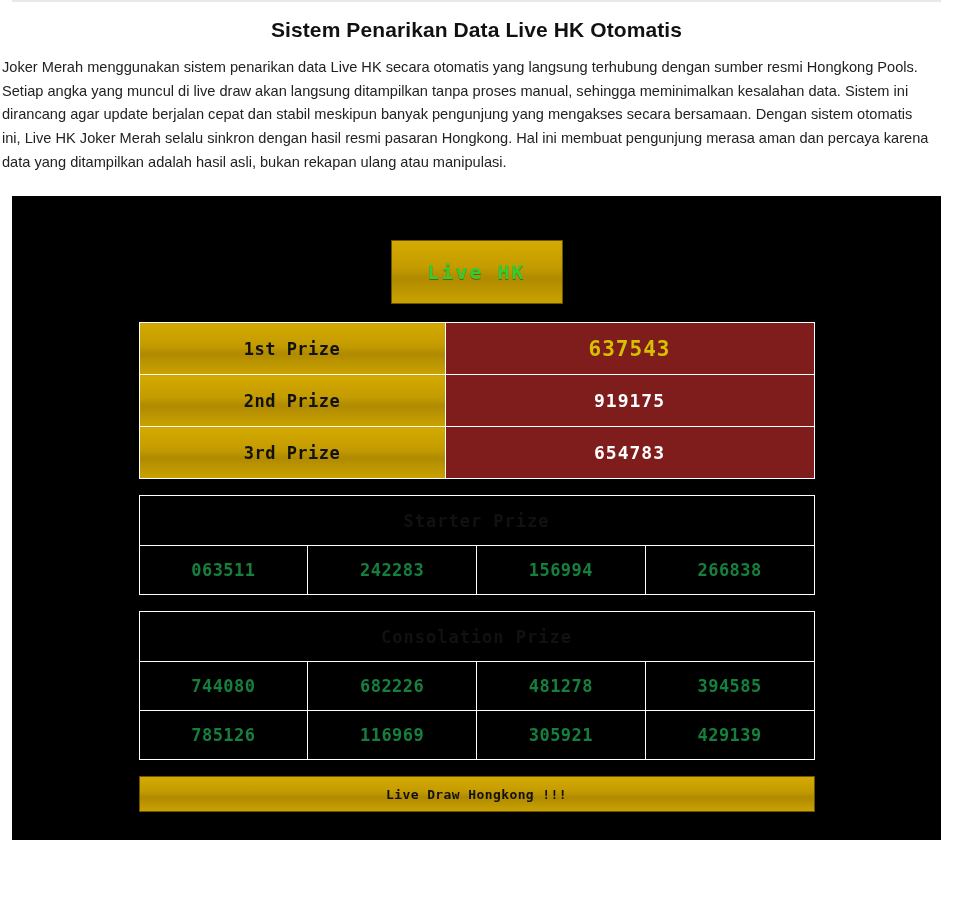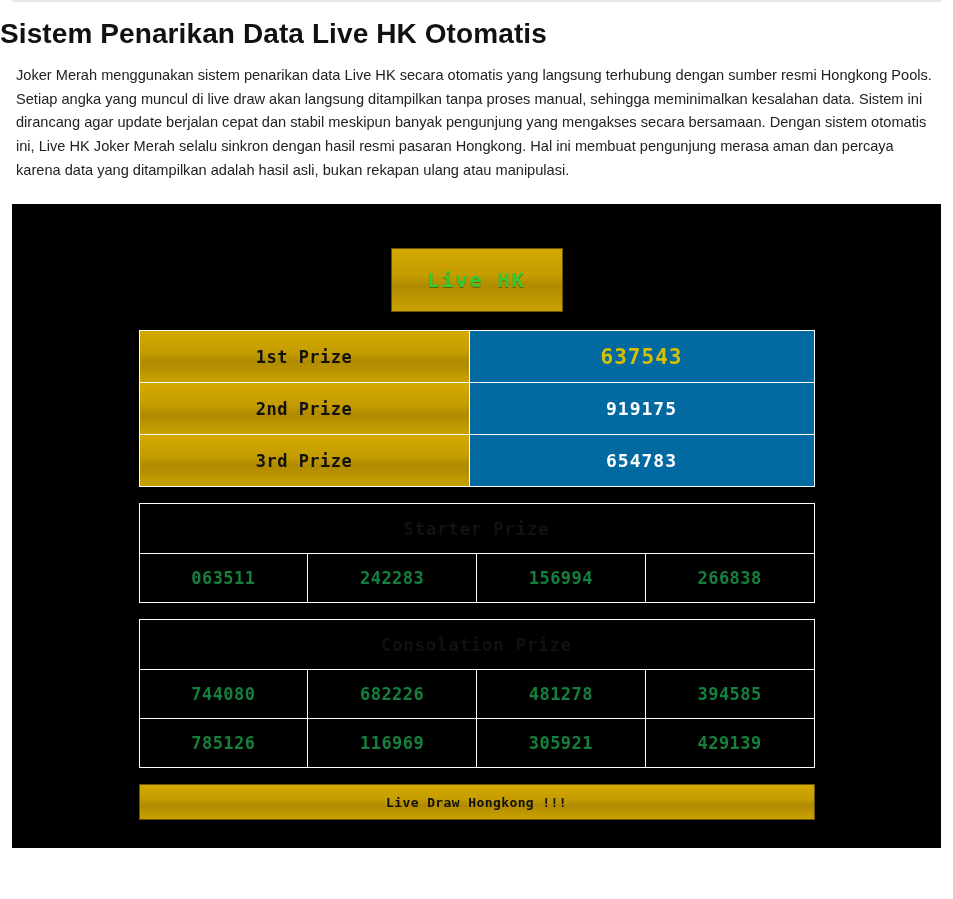--- a/index.html
+++ b/index.html
@@ -19,32 +19,33 @@
     background: #ffffff;
     padding: 0;
     position: relative;
   }
   .top-rule {
     height: 2px;
     background: #e8e8e8;
     margin: 0 12px 0 12px;
   }
   .article-title {
-    font-size: 28px;
+    text-align: center;
+    font-size: 21px;
     font-weight: bold;
     color: #111111;
     margin: 16px 0 14px 0;
     letter-spacing: 0.1px;
   }
   .article-body {
     font-size: 14.6px;
     line-height: 1.62;
     color: #222222;
     text-align: left;
-    margin: 0 20px 0 16px;
+    margin: 0 20px 0 2px;
   }
 
   .board {
     background: #000000;
     margin: 22px 12px 0 12px;
     padding: 22px 0 28px 0;
   }
 
   .gold {
     background: linear-gradient(180deg, #d4a900 0%, #c49c00 42%, #b08a00 60%, #c9a200 100%);
@@ -93,28 +94,28 @@
   }
   .prize-table td, .prize-table th {
     border: 1px solid #ffffff;
     padding: 0;
     height: 52px;
     text-align: center;
     vertical-align: middle;
     font-family: "DejaVu Sans Mono", monospace;
   }
   .label-cell {
-    width: 330px;
+    width: 306px;
     color: #111111;
     font-weight: bold;
     font-size: 17px;
     letter-spacing: 0.5px;
   }
   .value-cell {
-    background: #0369a1;
+    background: #7f1d1d;
     color: #ffffff;
     font-weight: bold;
     font-size: 18px;
     letter-spacing: 1px;
   }
   .value-cell.first {
     color: #d6c100;
     font-size: 21px;
   }
 

